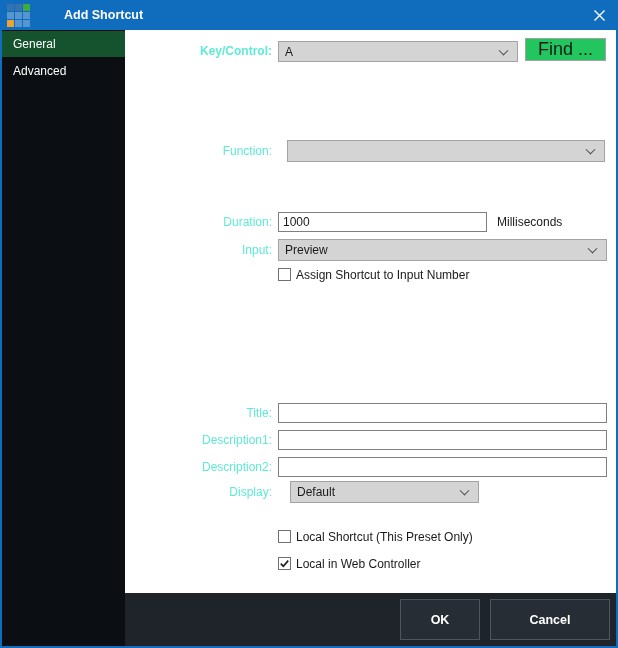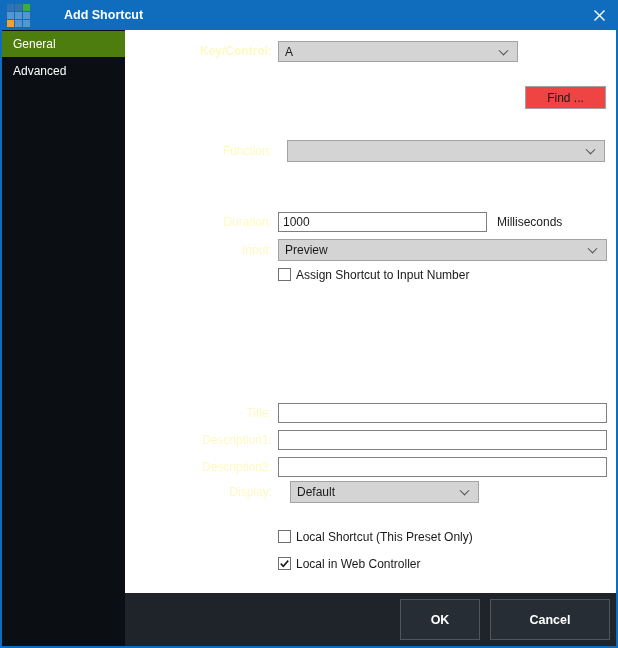--- a/index.html
+++ b/index.html
@@ -11,41 +11,41 @@
   
   .titlebar { position:absolute; left:0; top:0; width:618px; height:30px; background:#106CBD; display:flex; align-items:center; }
   .logo-grid { position:absolute; left:7px; top:4px; display:grid; grid-template-columns:repeat(3,7px); grid-auto-rows:7px; gap:1px; }
   .logo-grid span { display:block; width:7px; height:7px; }
   .title-text { position:absolute; left:36px; top:0; line-height:30px; color:#ffffff; font-weight:600; font-size:12.5px;margin-left:28px; }
   .close-btn { position:absolute; right:4px; top:0; width:30px; height:30px; display:flex; align-items:center; justify-content:center; cursor:default; }
 
   
   .sidebar { position:absolute; left:2px; top:30px; width:123px; height:616px; background:#0B0F13; }
   .tab { width:100%; height:26px; line-height:26px; padding-left:11px; color:#ffffff; font-size:12px; }
-  .tab.selected { background:#4d7c0f; }
+  .tab.selected { background:#14532d; }
   .tab.advanced { height:28px; line-height:28px; }
 
   
   .content { position:absolute; left:125px; top:30px; width:491px; height:563px; background:#ffffff; }
 
   
   .footer { position:absolute; left:125px; top:593px; width:491px; height:53px; background:#1F242A; }
   .fbtn { position:absolute; top:599px; height:41px; background:#272D34; border:1px solid #4E555D; color:#ffffff; font-weight:bold; font-size:12.5px; font-family:"Liberation Sans",sans-serif; text-align:center; }
   .fbtn.ok { left:400px; width:80px; }
   .fbtn.cancel { left:490px; width:120px; }
 
   
-  .flabel { position:absolute; left:132px; width:140px; text-align:right; font-size:12px; line-height:16px; color:#fef9c3; }
+  .flabel { position:absolute; left:132px; width:140px; text-align:right; font-size:12px; line-height:16px; color:#5eead4; }
   .bold { font-weight:bold; }
 
   
   .combo { position:absolute; background:#D4D4D4; border:1px solid #A3A3A3; display:flex; align-items:center; padding-left:6px; font-size:12px; color:#1a1a1a; }
   .chev { position:absolute; right:10px; top:50%; width:7px; height:7px; border-right:1.4px solid #4a4a4a; border-bottom:1.4px solid #4a4a4a; transform:translateY(-70%) rotate(45deg); }
   .tbox { position:absolute; border:1px solid #7F7F7F; background:#ffffff; font-size:12px; font-family:"Liberation Sans",sans-serif; padding:0 4px; color:#1a1a1a; outline:none; }
-  .btn-light { position:absolute; background:#ef4444; border:1px solid #A2A2A2; font-size:12px; font-family:"Liberation Sans",sans-serif; text-align:center; color:#1a1a1a;margin-top:48px; }
+  .btn-light { position:absolute; background:#22c55e; border:1px solid #A2A2A2; font-size:18px; font-family:"Liberation Sans",sans-serif; text-align:center; color:#1a1a1a; }
   .ftext { position:absolute; font-size:12px; line-height:16px; color:#1a1a1a; }
 
   .checkrow { position:absolute; display:flex; align-items:flex-start;justify-content:center; }
   .checkbox { width:13px; height:13px; background:#ffffff; border:1px solid #707070; margin-right:5px; display:flex; align-items:center; justify-content:center; flex:none; }
   .checklabel { font-size:12px; line-height:14px; color:#1a1a1a; }
 </style>
 </head>
 <body>
 
 <div class="window">

